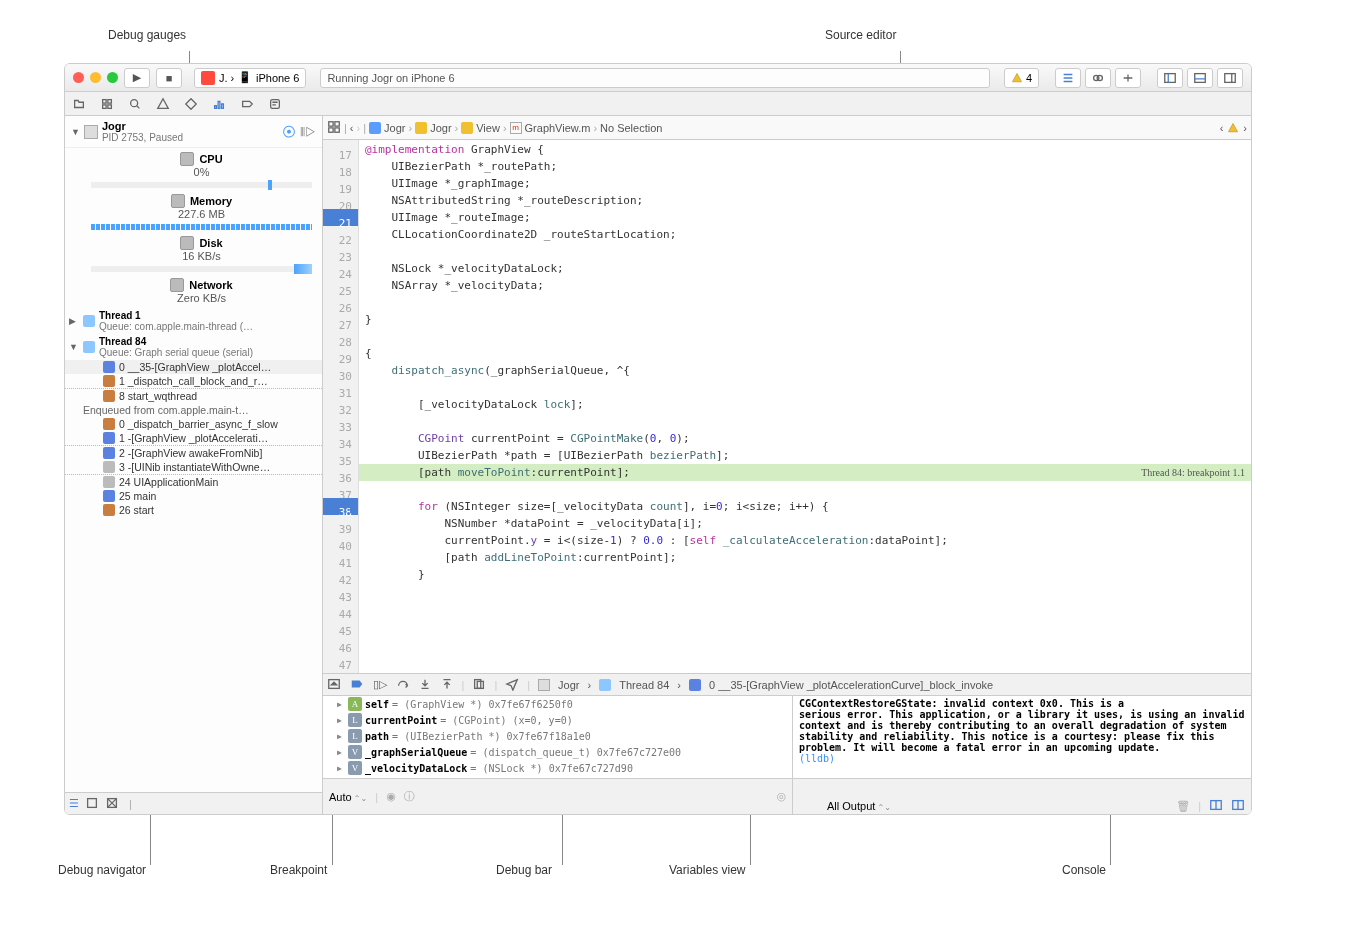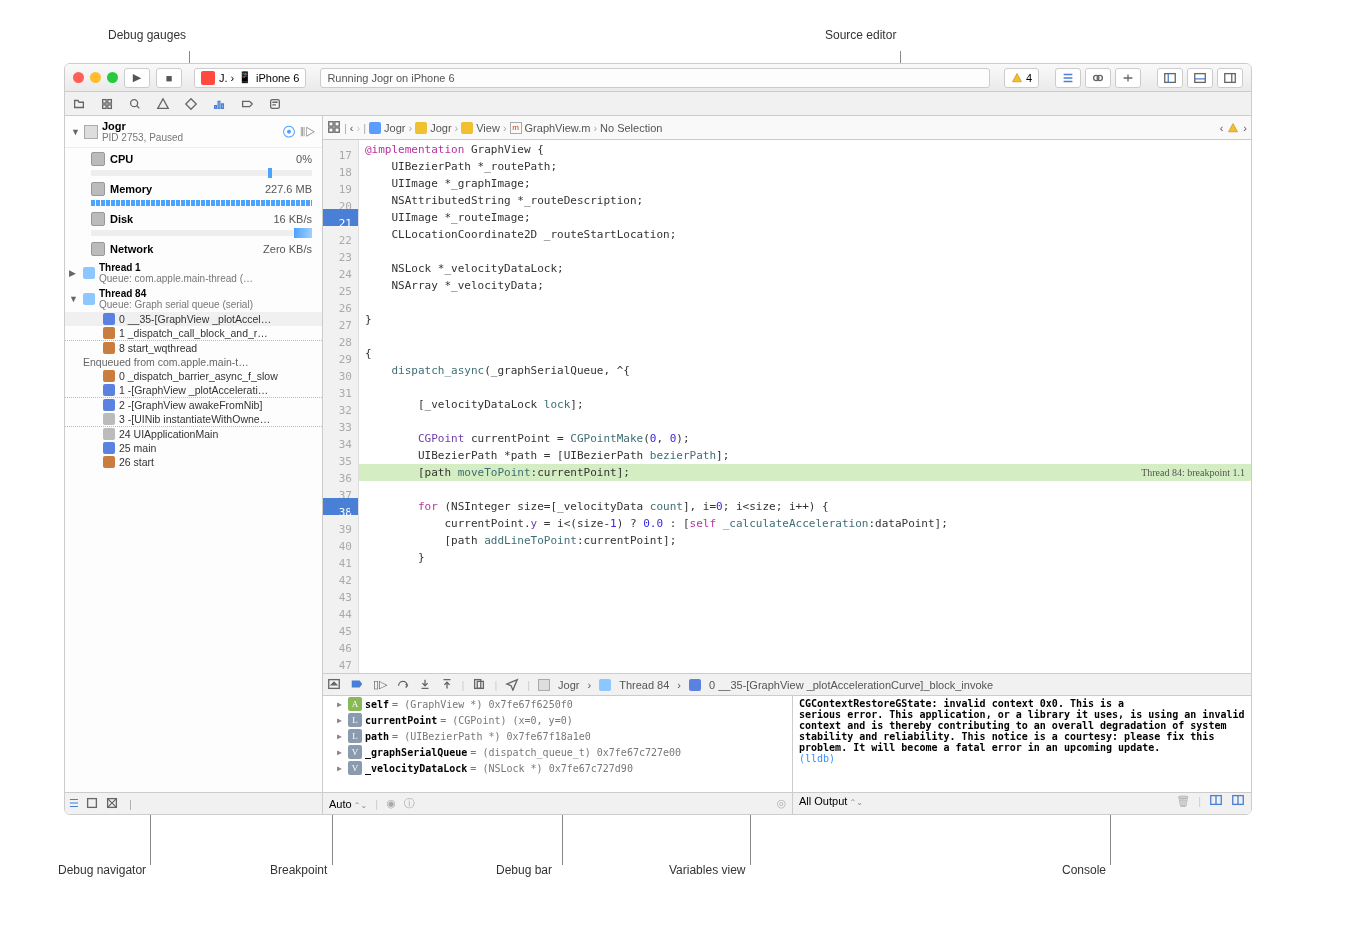--- a/index.html
+++ b/index.html
@@ -17,21 +17,21 @@
 .warn-badge svg { width:12px; height:12px; }
 .icon-group { display:flex; gap:4px; }
 .tabbar { height: 24px; background: #f1f1f1; border-bottom: 1px solid #ccc; display:flex; align-items:center; padding: 0 4px; gap: 8px; }
 .tab-icon { width:20px; height:18px; display:flex; align-items:center; justify-content:center; color:#777; }
 .main { display:flex; height: calc(100% - 52px); }
 .sidebar { width: 258px; border-right: 1px solid #ccc; background:#fdfdfd; display:flex; flex-direction:column; }
 .process-row { padding: 4px 6px; display:flex; align-items:center; gap:4px; border-bottom: 1px solid #eee; }
 .process-info { flex:1; }
 .process-name { font-weight: bold; font-size: 11px; }
 .process-status { color:#777; font-size: 10px; }
-.gauge-row { padding: 4px 10px 4px 26px; display:flex; align-items:center; justify-content:space-between; position:relative; }
+.gauge-row { padding: 4px 10px 4px 26px; display:flex; align-items:center; justify-content:space-between; position:relative;flex-direction:column; }
 .gauge-label { display:flex; align-items:center; gap:5px; font-weight:bold; font-size:11px; }
 .gauge-icon { width:14px; height:14px; background:#bbb; border:1px solid #999; border-radius:2px; }
 .gauge-bar { height:6px; margin:0 10px 2px 26px; background: repeating-linear-gradient(90deg,#4aa3ff 0,#4aa3ff 4px,#e0e0e0 4px,#e0e0e0 8px); position:relative; }
 .gauge-bar.cpu { background:#eee; }
 .gauge-bar.cpu::after { content:''; position:absolute; right:18%; top:-2px; width:4px; height:10px; background:#4aa3ff; }
 .gauge-bar.mem { background: repeating-linear-gradient(90deg,#4aa3ff 0,#4aa3ff 4px,#fff 4px,#fff 5px); }
 .disk-bar { background:#eee; } .disk-bar::after{content:'';position:absolute;right:0;top:-2px;width:18px;height:10px;background:linear-gradient(90deg,#4aa3ff,#a0d0ff);}
 .thread-list { flex:1; overflow:auto; }
 .thread-hdr { padding: 2px 4px 2px 18px; display:flex; align-items:center; gap:4px; position:relative; }
 .disclosure { position:absolute; left:4px; color:#666; font-size:9px; }
@@ -63,21 +63,21 @@
 .vars-pane { width:470px; border-right:1px solid #ccc; overflow:auto; font-family:Menlo,monospace; font-size:10px; }
 .var-row { padding:1px 4px 1px 14px; display:flex; gap:3px; align-items:center; }
 .var-row .tri{color:#888;font-size:8px;width:8px;}
 .var-badge { width:14px; height:14px; border-radius:2px; display:flex;align-items:center;justify-content:center;color:#fff;font-size:9px;font-family:-apple-system;}
 .var-badge.a{background:#88b858;} .var-badge.l{background:#8a9bb0;} .var-badge.v{background:#8a9bb0;}
 .var-name { font-weight:bold; }
 .var-val { color:#777; }
 .console-pane { flex:1; font-family:Menlo,monospace; font-size:10px; padding:2px 6px; overflow:auto; }
 .console-pane .err { font-weight:bold; }
 .console-pane .lldb { color:#3a8fff; }
-.debug-footer { height:22px; border-top:1px solid #ccc; background:#f1f1f1; display:flex; align-items:flex-start; }
+.debug-footer { height:36px; border-top:1px solid #ccc; background:#f1f1f1; display:flex; align-items:flex-end;gap:28px; }
 .debug-footer .left { width:470px; border-right:1px solid #ccc; display:flex; align-items:center; padding:0 6px; gap:8px; height:100%; }
 .debug-footer .right { flex:1; display:flex; align-items:center; padding:0 6px; gap:8px; }
 .updown::after{content:' ⌃⌄'; font-size:8px; color:#888; }
 svg.ico { width:14px; height:14px; fill:none; stroke:#666; stroke-width:1.5; }
 </style>
 </head>
 <body>
 
 <div class="annotation" style="left:108px;top:28px">Debug gauges</div>
 <div class="ann-line" style="left:189px;top:51px;height:120px"></div>
@@ -411,20 +411,21 @@
             <div>{</div>
             <div>    <span class="msg">dispatch_async</span>(_graphSerialQueue, ^{</div>
             <div></div>
             <div>        [_velocityDataLock <span class="msg">lock</span>];</div>
             <div></div>
             <div>        <span class="type">CGPoint</span> currentPoint = <span class="msg">CGPointMake</span>(<span class="num">0</span>, <span class="num">0</span>);</div>
             <div>        UIBezierPath *path = [UIBezierPath <span class="msg">bezierPath</span>];</div>
             <div class="exec" data-label="Thread 84: breakpoint 1.1">        [path <span class="msg">moveToPoint</span>:currentPoint];</div>
             <div></div>
             <div>        <span class="kw">for</span> (NSInteger size=[_velocityData <span class="msg">count</span>], i=<span class="num">0</span>; i&lt;size; i++) {</div>
+            <div>            NSNumber *dataPoint = _velocityData[i];</div>
             <div>            currentPoint.<span class="type">y</span> = i&lt;(size-<span class="num">1</span>) ? <span class="num">0.0</span> : [<span class="kw">self</span> <span class="msg">_calculateAcceleration</span>:dataPoint];</div>
             <div>            [path <span class="msg">addLineToPoint</span>:currentPoint];</div>
             <div>        }</div>
             <div></div>
             <div></div>
           </div>
       </div>
       <div class="debug-area">
         <div class="debug-toolbar">
           <span><svg class="ico" viewBox="0 0 16 16">

